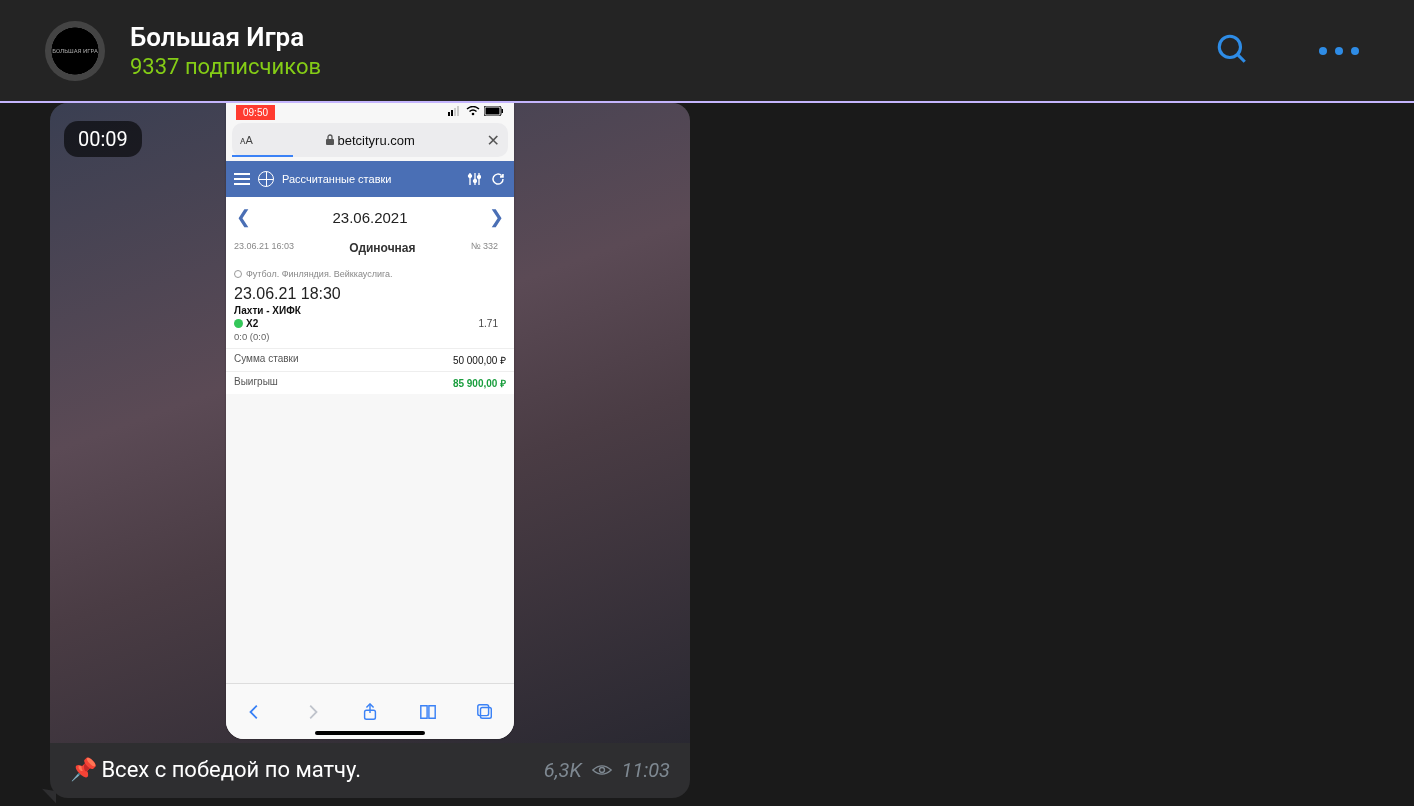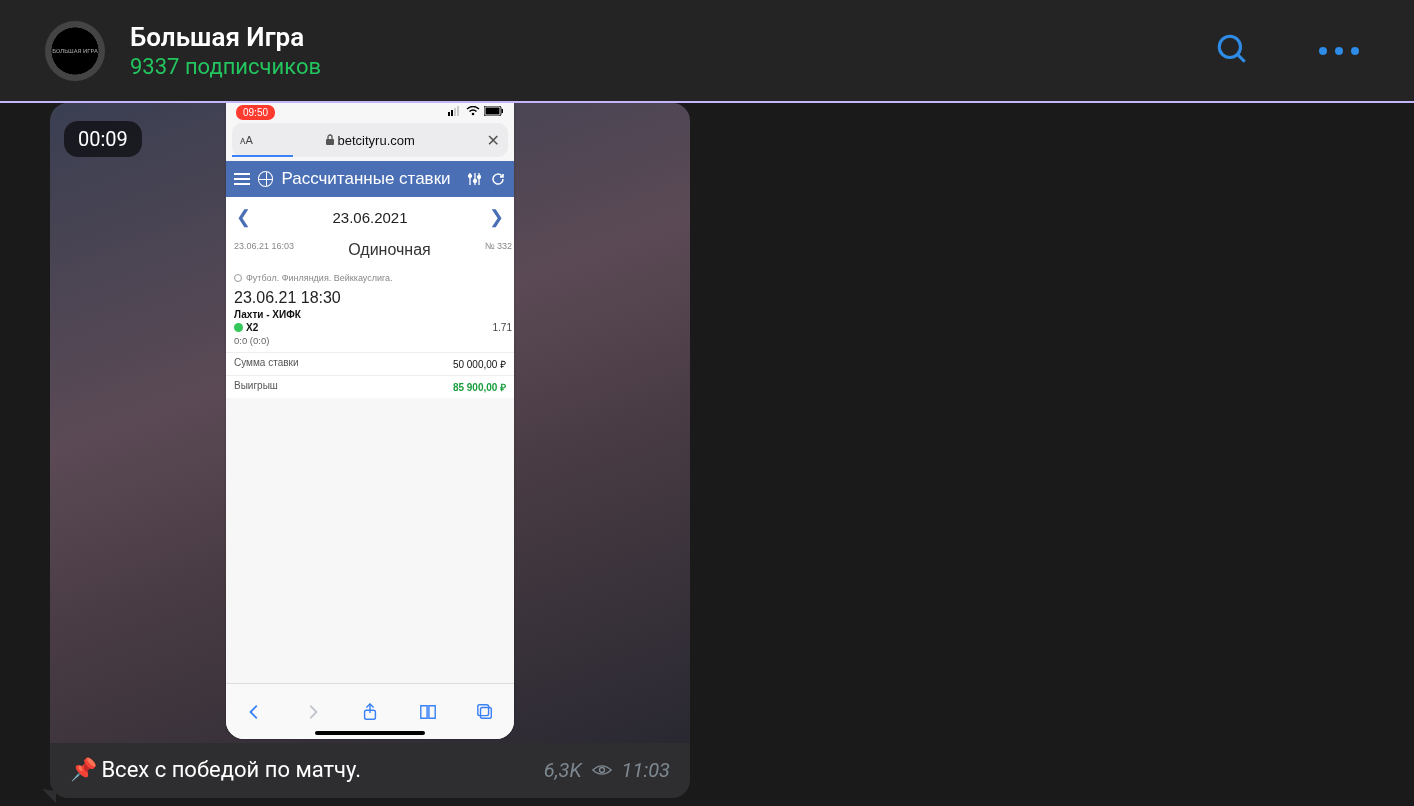--- a/index.html
+++ b/index.html
@@ -22,21 +22,21 @@
   .avatar {
     width: 60px; height: 60px;
     border-radius: 50%;
     background: radial-gradient(circle at center, #000 55%, #444 56%, #444 100%);
     display: flex; align-items: center; justify-content: center;
     flex-shrink: 0;
     font-size: 6px; color:#aaa; text-align:center; line-height:1;
   }
   .title-block { margin-left: 25px; flex: 1; }
   .chat-title { font-size: 26px; font-weight: 600; color: #fff; }
-  .chat-sub { font-size: 22px; color: #22c55e; margin-top: 2px; }
+  .chat-sub { font-size: 22px; color: #84cc16; margin-top: 2px; }
   .header-actions { display:flex; align-items:center; gap: 70px; margin-right:10px;}
   .search-icon svg { width: 34px; height: 34px; stroke:#2e8ce6; stroke-width:2.2; fill:none;}
   .more-icon { display:flex; gap:8px; }
   .more-icon span { width:8px; height:8px; border-radius:50%; background:#2e8ce6; }
 
   
   .chat-area {
     position: relative;
     height: calc(806px - 103px);
     background: #1a1a1a;
@@ -76,21 +76,21 @@
   }
   .ph-status {
     height: 18px;
     display:flex; align-items:center; justify-content:space-between;
     padding: 0 10px;
     background:#f7f7f7;
     font-size:10px;
   }
   .rec-pill {
     background:#ff3b30; color:#fff;
-    border-radius:7px; padding:0 7px; font-size:10px; line-height:15px;
+    border-radius:0; padding:0 7px; font-size:10px; line-height:15px;
   }
   .ph-status-right { display:flex; gap:4px; align-items:center; }
   .ph-status-right .sig, .ph-status-right .wifi, .ph-status-right .bat {
     display:inline-block;
   }
   .addr-bar {
     height:34px; margin:2px 6px 4px 6px;
     background:#ececee; border-radius:10px;
     display:flex; align-items:center; padding:0 8px;
     font-size:13px; color:#111;
@@ -105,32 +105,32 @@
     height:36px; background:#4a6fb5;
     display:flex; align-items:center; padding:0 8px;
     color:#fff; font-size:12px;
     gap:8px;
   }
   .site-header .burger { width:16px; display:flex; flex-direction:column; gap:3px;}
   .site-header .burger span { height:2px; background:#fff;}
   .site-header .globe { width:16px; height:16px; border:1.5px solid #fff; border-radius:50%; position:relative;}
   .site-header .globe::before{content:"";position:absolute;left:50%;top:0;bottom:0;width:1px;background:#fff;}
   .site-header .globe::after{content:"";position:absolute;top:50%;left:0;right:0;height:1px;background:#fff;}
-  .site-header .title { flex:0 0 auto; font-size:17px; }
+  .site-header .title { flex:0 0 auto; font-size:11px; }
   .site-header .sp { flex:1; }
   .site-header .ico { width:16px; height:16px; display:flex; align-items:center; justify-content:center;}
   .date-row {
     height:40px; background:#fff;
     display:flex; align-items:center; justify-content:space-between;
     padding:0 10px; font-size:15px; font-weight:500; color:#222;
   }
   .chev { color:#4a6fb5; font-size:18px; font-weight:300; }
-  .bet-block { background:#fff; padding:4px 2px 6px 8px; font-size:10px; color:#444;}
+  .bet-block { background:#fff; padding:4px 16px 6px 8px; font-size:10px; color:#444;}
   .bet-top { display:flex; justify-content:space-between; font-size:9px; color:#888;}
-  .bet-top .mid { color:#333; font-weight:400; font-size:16px;}
+  .bet-top .mid { color:#333; font-weight:700; font-size:12px;}
   .league { font-size:9px; color:#888; margin-top:14px; display:flex; align-items:center; gap:4px;}
   .league .ball{width:8px;height:8px;border:1px solid #999;border-radius:50%;}
   .dt { font-size:16px; color:#222; margin-top:6px;}
   .match { font-size:10px; font-weight:700; color:#111; margin-top:2px;}
   .outcome { display:flex; justify-content:space-between; font-size:10px; margin-top:2px; align-items:center;}
   .outcome .left { display:flex; align-items:center; gap:3px; font-weight:700; color:#111;}
   .greencheck{width:9px;height:9px;background:#34c759;border-radius:50%;}
   .score { font-size:9.5px; color:#666; margin-top:2px;}
   .sumrow { display:flex; justify-content:space-between; font-size:10px; padding:4px 8px; background:#fff; border-top:1px solid #eee;}
   .sumrow .lbl{color:#555;} .sumrow .val{color:#111;}

